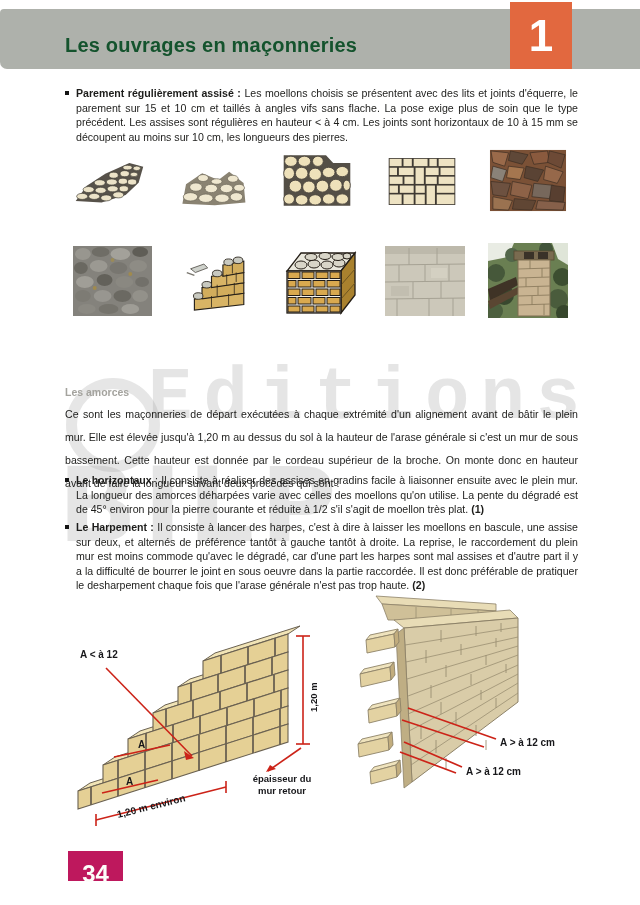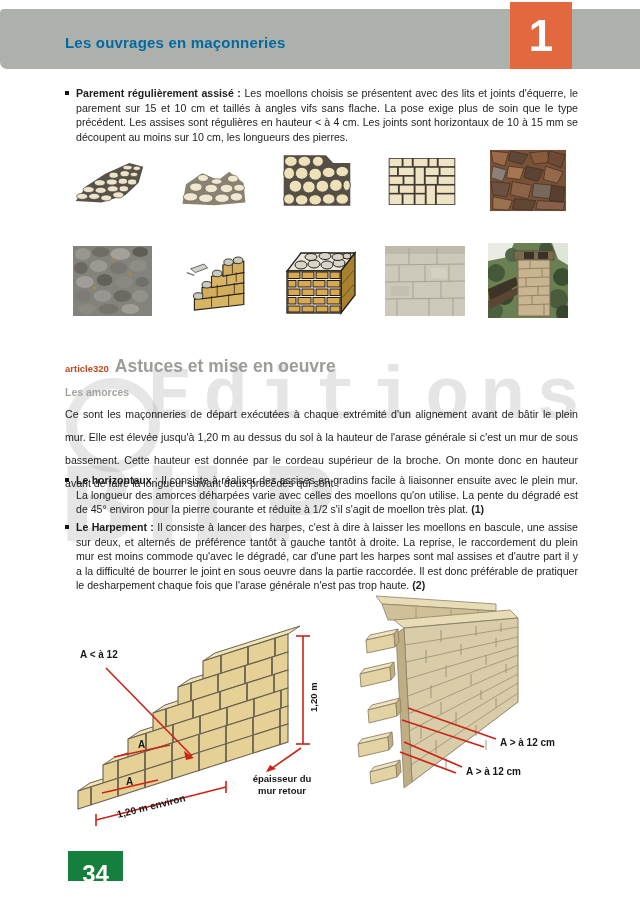--- a/index.html
+++ b/index.html
@@ -10,22 +10,22 @@
   .wm{position:absolute;z-index:0;font-weight:bold;color:rgba(160,160,160,0.28);
       font-family:"DejaVu Sans",sans-serif;white-space:nowrap;}
   .wm-ring{position:absolute;z-index:0;border:11px solid rgba(160,160,160,0.26);
       border-radius:50%;}
 
   .content{position:absolute;inset:0;z-index:1;}
 
   
   .band{position:absolute;left:0;top:9px;width:640px;height:60px;background:#aeb1ab;
         border-radius:4px 0 0 7px;}
-  .band-title{position:absolute;left:65px;top:34px;font-size:15px;font-weight:bold;
-        color:#0369a1;letter-spacing:0.2px;}
+  .band-title{position:absolute;left:65px;top:34px;font-size:20px;font-weight:bold;
+        color:#14532d;letter-spacing:0.2px;}
   .chapter-box{position:absolute;left:510px;top:2px;width:62px;height:67px;
         background:#e2683f;text-align:center;}
   .chapter-box span{font-size:44px;font-weight:bold;color:#ffffff;line-height:67px;}
 
   
   .para{position:absolute;font-size:10.6px;line-height:23px;text-align:justify;}
   .bullet{position:absolute;left:76px;width:502px;font-size:10.6px;line-height:14.6px;
         text-align:justify;}
   .bullet::before{content:"";position:absolute;left:-11px;top:5px;width:4px;height:4px;
         background:#141414;}
@@ -41,21 +41,21 @@
   .tile{position:absolute;}
   .tile svg{display:block;width:100%;height:100%;}
 
   
   .fig{position:absolute;}
   svg text{font-family:"Liberation Sans",sans-serif;}
   .ann{font-size:10px;font-weight:bold;fill:#17171a;}
   .ann-s{font-size:9.5px;font-weight:bold;fill:#17171a;}
 
   
-  .pagenum{position:absolute;left:68px;top:851px;width:55px;height:30px;background:#15803d;
+  .pagenum{position:absolute;left:68px;top:851px;width:55px;height:30px;background:#be185d;
         text-align:center;}
   .pagenum span{color:#fdfdfa;font-size:24px;font-weight:bold;line-height:46px;}
   .copyright{position:absolute;right:70px;top:861px;text-align:right;font-size:8.3px;
         line-height:10.5px;color:#b3b5af;}
 </style>
 </head>
 <body>
 
 <div class="wm-ring" style="left:66px;top:378px;width:72px;height:72px;"></div>
 <div class="wm" style="left:148px;top:356px;font-size:74px;letter-spacing:11px;font-family:Liberation Mono, monospace;">Editions</div>
@@ -346,24 +346,20 @@
         <line x1="38" y1="35" x2="38" y2="44"></line>
           <line x1="50" y1="43" x2="50" y2="52"></line>
         <line x1="44" y1="53" x2="44" y2="62"></line>
           <line x1="56" y1="61" x2="56" y2="72"></line>
       </g>
       <rect x="36" y="9" width="10" height="7" fill="#3a3228"></rect>
         <rect x="50" y="9" width="10" height="7" fill="#3a3228"></rect>
     </svg>
   </div>
 
-  <div class="sec-head">
-    <span class="sec-ref">article320</span>
-    <span class="sec-title">Astuces et mise en oeuvre</span>
-  </div>
   <div class="sec-sub">Les amorces</div>
 
   <div class="para" style="left:65px;top:403px;width:513px;">Ce sont les maçonneries de départ exécutées à chaque extrémité d'un alignement avant de bâtir le plein mur. Elle est élevée jusqu'à 1,20 m au dessus du sol à la hauteur de l'arase générale si c'est un mur de sous bassement. Cette hauteur est donnée par le cordeau supérieur de la broche. On monte donc en hauteur avant de faire la longueur suivant deux procédés qui sont :</div>
 
   <div class="bullet" style="top:473px;">
     <span class="b">Le horizontaux</span><span> : Il consiste à réaliser des assises en gradins facile à liaisonner ensuite avec le plein mur. La longueur des amorces déharpées varie avec celles des moellons qu'on utilise. La pente du dégradé est de 45° environ pour la pierre courante et réduite à 1/2 s'il s'agit de moellon très plat. </span><span class="b">(1)</span>
   </div>
   <div class="bullet" style="top:520px;">
     <span class="b">Le Harpement :</span><span> Il consiste à lancer des harpes, c'est à dire à laisser les moellons en bascule, une assise sur deux, et alternés de préférence tantôt à gauche tantôt à droite. La reprise, le raccordement du plein mur est moins commode qu'avec le dégradé, car d'une part les harpes sont mal assises et d'autre part il y a la difficulté de bourrer le joint en sous oeuvre dans la partie raccordée. Il est donc préférable de pratiquer le desharpement chaque fois que l'arase générale n'est pas trop haute. </span><span class="b">(2)</span>
   </div>

